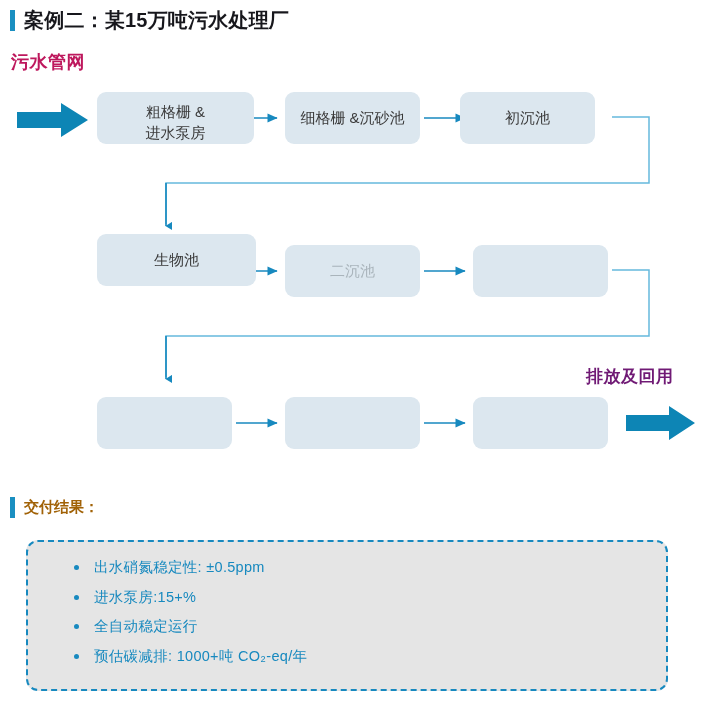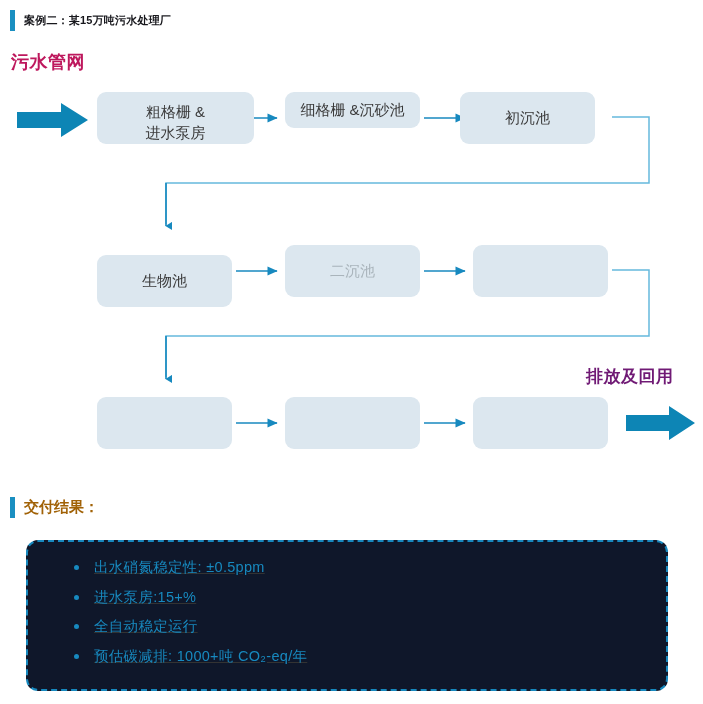--- a/index.html
+++ b/index.html
@@ -26,21 +26,21 @@
     align-items: center;
   }
   .case-title .bar {
     width: 5px;
     height: 21px;
     background: #1a8fc1;
     margin-right: 9px;
     flex: 0 0 auto;
   }
   .case-title .txt {
-    font-size: 11px;
+    font-size: 20px;
     font-weight: bold;
     color: #17171c;
     letter-spacing: .2px;
     white-space: nowrap;
   }
 
   
   .section-heading {
     position: absolute;
     left: 11px;
@@ -119,23 +119,22 @@
   
   .deliver-panel {
     position: absolute;
     left: 26px;
     top: 540px;
     width: 642px;
     height: 151px;
     box-sizing: border-box;
     border: 2px dashed #1789bf;
     border-radius: 12px;
-    background: #0f172a;
+    background: #e5e5e5;
     padding: 18px 0 0 44px;
-    text-decoration: underline;
   }
   .deliver-list {
     margin: 0;
     padding: 0;
     list-style: none;
   }
   .deliver-list li {
     position: relative;
     font-size: 14.5px;
     color: #1789bf;
@@ -201,28 +200,28 @@
 </svg>
 
 <div class="discharge-label" style="left:586px; top:365px;">排放及回用</div>
 
 <div class="node" style="left:97px; top:92px; width:157px; height:52px;align-items:flex-end;">
   <span>
     <span>粗格栅 &amp;</span><br>
     <span>进水泵房</span>
   </span>
 </div>
-<div class="node" style="left:285px; top:92px; width:135px; height:36px;text-align:right;">
+<div class="node" style="left:285px; top:92px; width:135px; height:52px;text-align:right;">
   <span>细格栅 &amp;沉砂池</span>
 </div>
 <div class="node" style="left:460px; top:92px; width:135px; height:52px;">
   <span>初沉池</span>
 </div>
 
-<div class="node" style="left:97px; top:255px; width:135px; height:52px;">
+<div class="node" style="left:97px; top:234px; width:159px; height:52px;">
   <span>生物池</span>
 </div>
 <div class="node muted" style="left:285px; top:245px; width:135px; height:52px;align-items:center;">
   <span>二沉池</span>
 </div>
 <div class="node empty" style="left:473px; top:245px; width:135px; height:52px;">
   <span></span>
 </div>
 
 <div class="node empty" style="left:97px; top:397px; width:135px; height:52px;">

